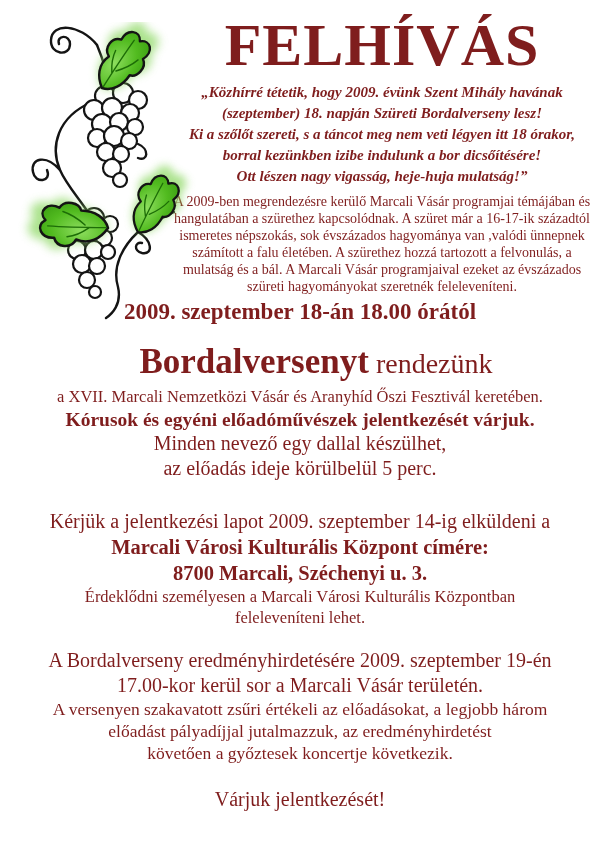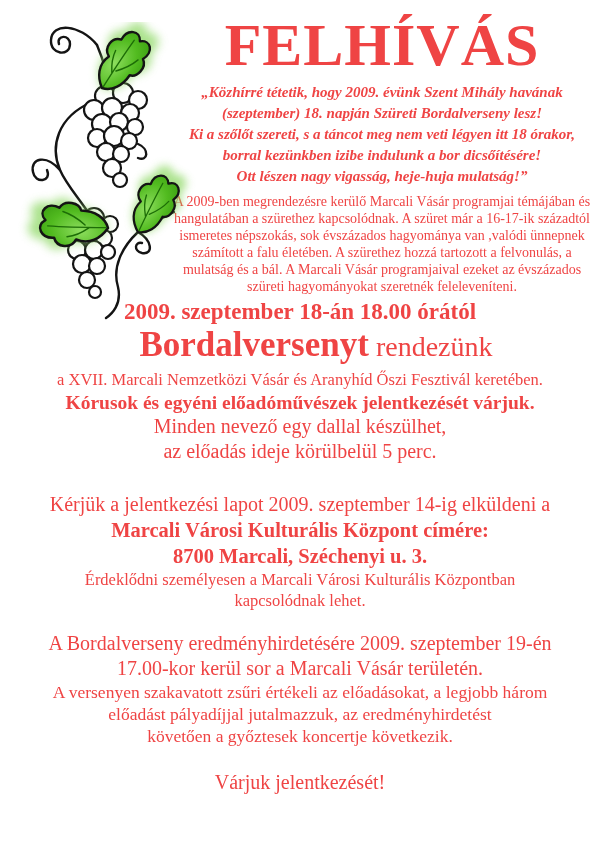--- a/index.html
+++ b/index.html
@@ -1,27 +1,27 @@
 <!DOCTYPE html>
 <html lang="hu"><head>
 <meta charset="utf-8">
 <style>
   html,body { margin:0; padding:0; background:#ffffff; }
   .page {
     position:relative; width:600px; height:849px; background:#ffffff;
-    color:#ef4444; font-family:"Liberation Serif", serif; overflow:hidden;
+    color:#7f1d1d; font-family:"Liberation Serif", serif; overflow:hidden;
   }
   .grape-art { position:absolute; left:2px; top:22px; width:200px; height:300px; }
   .top-block { margin-left:172px; width:420px; text-align:center; padding-top:14px; }
   .title { font-size:60px; font-weight:bold; letter-spacing:1px; line-height:1.04; margin:0; white-space:nowrap; }
   .quote { font-style:italic; font-size:15px; line-height:21px; margin-top:6px;font-weight:bold; }
   .intro { font-size:14px; line-height:17px; margin:6px 0 0 0; }
   .main { text-align:center; }
   .date-line { margin-top:4px; font-size:23px; font-weight:bold;text-align:center; }
-  .headline { margin-top:1px; line-height:1.1;padding-left:32px; }
+  .headline { margin-top:18px; line-height:1.1;padding-left:32px; }
   .headline-main { font-size:35px; font-weight:bold; }
   .headline-rest { font-size:28px; margin-left:7px; }
   .context { font-size:16.5px; margin-top:5px; }
   .call { font-size:19.5px; font-weight:bold; margin-top:2px; }
   .rule { font-size:20px; line-height:25px; }
   .body-lg { font-size:20px; line-height:25px; }
   .addr { font-size:20.5px; line-height:26px; font-weight:bold; }
   .body-sm { font-size:16.5px; line-height:21px; }
   .res-sm { font-size:17.5px; line-height:22px; }
   .closing { font-size:20px; margin-top:24px; }
@@ -125,21 +125,21 @@
     <div class="call">Kórusok és egyéni előadóművészek jelentkezését várjuk.</div>
     <div class="rule">Minden nevező egy dallal készülhet,</div>
     <div class="rule">az előadás ideje körülbelül 5 perc.</div>
 
     <div class="sp-28"></div>
 
     <div class="body-lg">Kérjük a jelentkezési lapot 2009. szeptember 14-ig elküldeni a</div>
     <div class="addr">Marcali Városi Kulturális Központ címére:</div>
     <div class="addr">8700 Marcali, Széchenyi u. 3.</div>
     <div class="body-sm">Érdeklődni személyesen a Marcali Városi Kulturális Központban</div>
-    <div class="body-sm">kapcsolódnak lehet.</div>
+    <div class="body-sm">feleleveníteni lehet.</div>
 
     <div class="sp-20"></div>
 
     <div class="body-lg">A Bordalverseny eredményhirdetésére 2009. szeptember 19-én</div>
     <div class="body-lg">17.00-kor kerül sor a Marcali Vásár területén.</div>
     <div class="res-sm">A versenyen szakavatott zsűri értékeli az előadásokat, a legjobb három</div>
     <div class="res-sm">előadást pályadíjjal jutalmazzuk, az eredményhirdetést</div>
     <div class="res-sm">követően a győztesek koncertje következik.</div>
 
     <div class="closing">Várjuk jelentkezését!</div>

